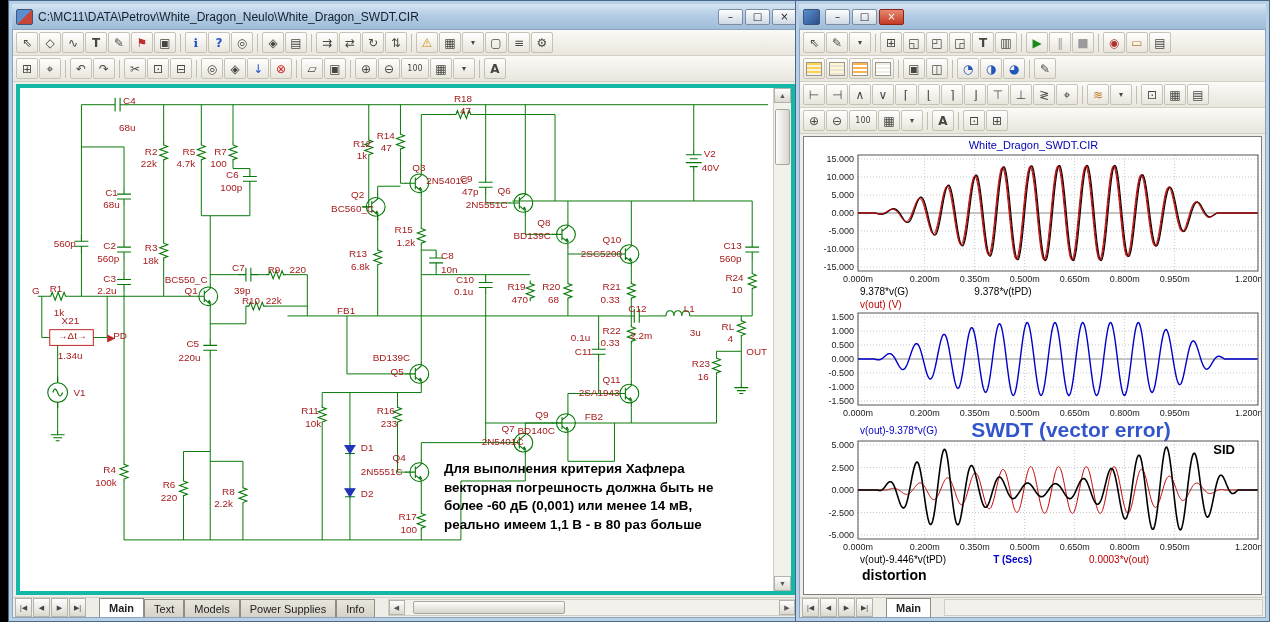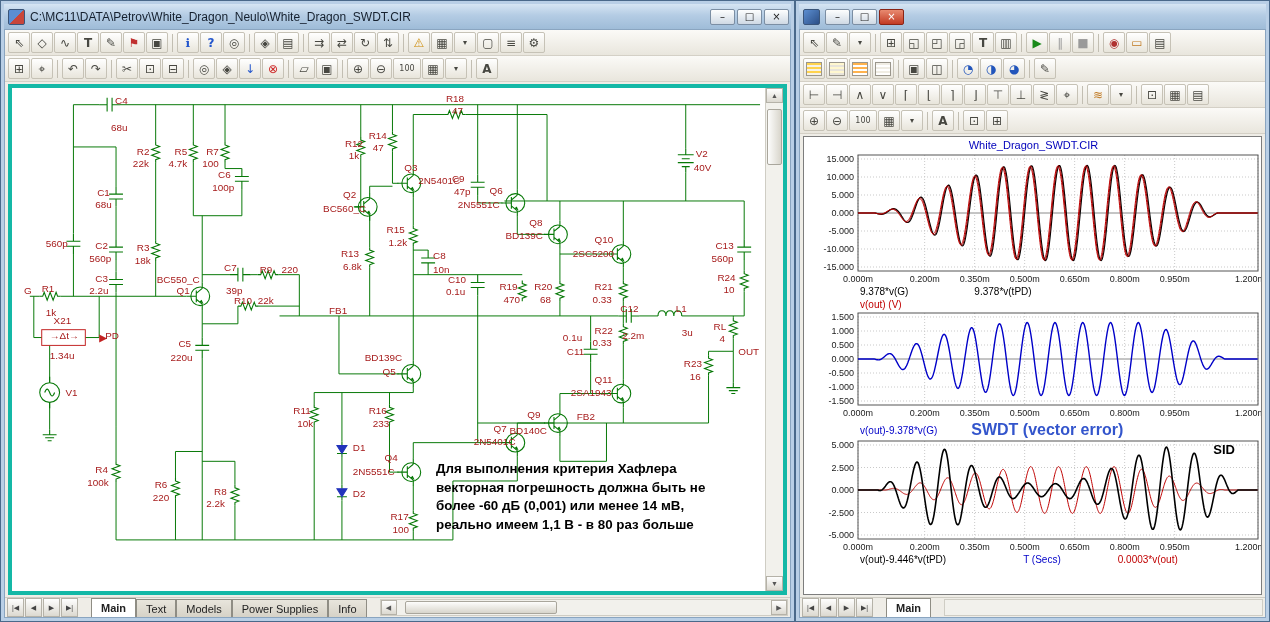--- a/index.html
+++ b/index.html
@@ -1,20 +1,20 @@
 <!DOCTYPE html>
 <html><head>
 <meta charset="utf-8">
 <style>
   html,body{margin:0;padding:0;width:1270px;height:622px;overflow:hidden;background:#000;
     font-family:"Liberation Sans",sans-serif;-webkit-font-smoothing:antialiased;}
   .stage{position:relative;width:1270px;height:622px;}
   .window{position:absolute;top:0;height:622px;box-sizing:border-box;border:1px solid #4a698a;
     background:#b9cfe6;padding:3px;display:flex;flex-direction:column;}
-  #schem-win{left:0;width:795px;}
+  #schem-win{left:8px;width:795px;}
   #ta-win{left:795px;width:475px;}
   .titlebar{height:25px;display:flex;align-items:center;gap:5px;padding:0 2px 0 4px;
     background:linear-gradient(#d6e5f3,#b4cce4 45%,#9fbcd8);font-size:12px;color:#15202e;}
   .titlebar .title{flex:1;white-space:nowrap;overflow:hidden;}
   .appicon{width:15px;height:14px;border:1px solid #3a5579;border-radius:2px;
     background:linear-gradient(135deg,#5b8ed1 50%,#c8453a 50%);}
   .winbtns{display:flex;gap:2px;}
   .wb{width:25px;height:16px;border:1px solid #7b8ea3;border-radius:2px;font-size:10px;line-height:12px;
     background:linear-gradient(#fdfefe,#cfd9e4);color:#222;padding:0;cursor:default;
     font-family:"DejaVu Sans","Liberation Sans",sans-serif;}
@@ -61,26 +61,26 @@
   .plots{flex:1;margin:2px 3px;border:1px solid #7d7d7d;background:#fff;overflow:hidden;
     display:flex;flex-direction:column;padding:2px 0 0 2px;min-height:0;}
   .plot-title{text-align:center;font-size:11px;color:#0000bb;height:15px;flex:0 0 15px;}
   .plots svg{display:block;width:458px;flex:0 0 auto;}
   .tick{font-size:9px;fill:#1a1a1a;font-family:"Liberation Sans",sans-serif;}
   .legend{display:flex;align-items:baseline;font-size:10px;height:13px;flex:0 0 13px;padding-left:54px;}
   .lg-u{}
   .lg-black{color:#000;}
   .lg-red{color:#c00000;text-align:center;}
   .lg-blue{color:#0000c8;text-align:right;}
-  .swdt{color:#3355cc;font-weight:bold;font-size:16px;margin-left:34px;}
+  .swdt{color:#3355cc;font-weight:bold;font-size:21px;margin-left:34px;}
   .legend.tall{height:20px;flex-basis:20px;align-items:center;}
   .p3wrap{position:relative;flex:0 0 auto;}
   .sid{position:absolute;right:26px;top:2px;font-size:13px;font-weight:bold;color:#000;}
   .distortion{font-size:14px;font-weight:bold;color:#000;padding-left:56px;height:16px;flex:0 0 16px;}
-  .m2{margin-left:66px;text-align:center;} .m3{margin-left:77px;} .m4{margin-left:57px;}
+  .m2{margin-left:66px;text-align:center;} .m3{margin-left:47px;font-weight:bold;} .m4{margin-left:57px;}
 </style>
 </head>
 <body>
 
 <div class="stage">
 
   <section class="window" id="schem-win">
     <header class="titlebar">
       <span class="appicon"></span>
       <span class="title">C:\MC11\DATA\Petrov\White_Dragon_Neulo\White_Dragon_SWDT.CIR</span>
@@ -789,20 +789,21 @@
               <path d="M52.0 50.0L52.4 50.0L52.8 50.0L53.2 50.0L53.6 50.0L54.0 50.0L54.4 50.0L54.8 50.0L55.2 50.0L55.6 50.0L56.0 50.0L56.4 50.0L56.8 50.0L57.2 50.0L57.6 50.0L58.0 50.0L58.4 50.0L58.8 50.0L59.2 50.0L59.6 50.0L60.0 50.0L60.4 50.0L60.8 50.0L61.2 50.0L61.6 50.0L62.0 50.0L62.4 50.0L62.8 50.0L63.2 50.0L63.6 50.0L64.0 50.0L64.4 50.0L64.8 50.0L65.2 50.0L65.6 50.0L66.0 50.0L66.4 50.0L66.8 50.0L67.2 50.0L67.6 50.0L68.0 50.0L68.4 50.0L68.8 50.0L69.2 50.0L69.6 50.0L70.0 50.0L70.4 50.0L70.8 50.0L71.2 50.0L71.6 50.0L72.0 50.0L72.4 50.0L72.8 50.0L73.2 50.0L73.6 50.0L74.0 50.0L74.4 50.0L74.8 50.0L75.2 50.0L75.6 50.0L76.0 50.0L76.4 50.0L76.8 50.0L77.2 50.0L77.6 50.0L78.0 50.0L78.4 50.0L78.8 50.0L79.2 50.0L79.6 50.0L80.0 49.9L80.4 49.9L80.8 49.8L81.2 49.7L81.6 49.7L82.0 49.6L82.4 49.5L82.8 49.4L83.2 49.2L83.6 49.1L84.0 49.0L84.4 48.9L84.8 48.8L85.2 48.7L85.6 48.6L86.0 48.5L86.4 48.4L86.8 48.4L87.2 48.4L87.6 48.3L88.0 48.3L88.4 48.4L88.8 48.4L89.2 48.5L89.6 48.5L90.0 48.6L90.4 48.8L90.8 48.9L91.2 49.1L91.6 49.3L92.0 49.5L92.4 49.8L92.8 50.0L93.2 50.3L93.6 50.6L94.0 50.8L94.4 51.1L94.8 51.4L95.2 51.7L95.6 52.0L96.0 52.3L96.4 52.6L96.8 52.9L97.2 53.2L97.6 53.4L98.0 53.6L98.4 53.8L98.8 54.0L99.2 54.1L99.6 54.2L100.0 54.3L100.4 54.4L100.8 54.4L101.2 54.3L101.6 54.2L102.0 54.1L102.4 54.0L102.8 53.8L103.2 53.5L103.6 53.2L104.0 52.9L104.4 52.6L104.8 52.2L105.2 51.8L105.6 51.3L106.0 50.8L106.4 50.3L106.8 49.8L107.2 49.3L107.6 48.8L108.0 48.2L108.4 47.7L108.8 47.2L109.2 46.7L109.6 46.1L110.0 45.7L110.4 45.2L110.8 44.8L111.2 44.4L111.6 44.0L112.0 43.7L112.4 43.4L112.8 43.2L113.2 43.0L113.6 42.9L114.0 42.9L114.4 42.9L114.8 42.9L115.2 43.1L115.6 43.3L116.0 43.5L116.4 43.8L116.8 44.2L117.2 44.6L117.6 45.1L118.0 45.6L118.4 46.2L118.8 46.9L119.2 47.5L119.6 48.2L120.0 48.9L120.4 49.7L120.8 50.5L121.2 51.2L121.6 52.0L122.0 52.8L122.4 53.5L122.8 54.3L123.2 55.0L123.6 55.7L124.0 56.4L124.4 57.0L124.8 57.5L125.2 58.0L125.6 58.5L126.0 58.9L126.4 59.2L126.8 59.4L127.2 59.6L127.6 59.7L128.0 59.7L128.4 59.7L128.8 59.5L129.2 59.3L129.6 59.0L130.0 58.6L130.4 58.1L130.8 57.6L131.2 56.9L131.6 56.3L132.0 55.5L132.4 54.7L132.8 53.9L133.2 53.0L133.6 52.1L134.0 51.1L134.4 50.1L134.8 49.1L135.2 48.1L135.6 47.1L136.0 46.1L136.4 45.2L136.8 44.2L137.2 43.3L137.6 42.5L138.0 41.7L138.4 40.9L138.8 40.2L139.2 39.6L139.6 39.1L140.0 38.6L140.4 38.3L140.8 38.0L141.2 37.9L141.6 37.8L142.0 37.8L142.4 37.9L142.8 38.2L143.2 38.5L143.6 38.9L144.0 39.5L144.4 40.1L144.8 40.8L145.2 41.6L145.6 42.5L146.0 43.4L146.4 44.4L146.8 45.5L147.2 46.6L147.6 47.8L148.0 49.0L148.4 50.2L148.8 51.4L149.2 52.6L149.6 53.8L150.0 55.0L150.4 56.2L150.8 57.3L151.2 58.4L151.6 59.4L152.0 60.4L152.4 61.3L152.8 62.1L153.2 62.8L153.6 63.4L154.0 63.9L154.4 64.2L154.8 64.5L155.2 64.7L155.6 64.7L156.0 64.6L156.4 64.4L156.8 64.1L157.2 63.6L157.6 63.1L158.0 62.4L158.4 61.6L158.8 60.7L159.2 59.7L159.6 58.7L160.0 57.5L160.4 56.3L160.8 55.0L161.2 53.6L161.6 52.2L162.0 50.8L162.4 49.4L162.8 47.9L163.2 46.5L163.6 45.1L164.0 43.7L164.4 42.3L164.8 41.0L165.2 39.7L165.6 38.6L166.0 37.5L166.4 36.5L166.8 35.6L167.2 34.8L167.6 34.1L168.0 33.6L168.4 33.2L168.8 32.9L169.2 32.8L169.6 32.9L170.0 33.0L170.4 33.3L170.8 33.8L171.2 34.4L171.6 35.1L172.0 35.9L172.4 36.9L172.8 38.0L173.2 39.2L173.6 40.5L174.0 41.8L174.4 43.3L174.8 44.8L175.2 46.3L175.6 47.9L176.0 49.5L176.4 51.2L176.8 52.8L177.2 54.4L177.6 56.0L178.0 57.6L178.4 59.1L178.8 60.5L179.2 61.8L179.6 63.1L180.0 64.3L180.4 65.3L180.8 66.2L181.2 67.0L181.6 67.7L182.0 68.2L182.4 68.6L182.8 68.8L183.2 68.9L183.6 68.8L184.0 68.6L184.4 68.2L184.8 67.7L185.2 67.0L185.6 66.1L186.0 65.2L186.4 64.1L186.8 62.9L187.2 61.5L187.6 60.1L188.0 58.6L188.4 57.0L188.8 55.3L189.2 53.6L189.6 51.8L190.0 50.0L190.4 48.2L190.8 46.4L191.2 44.7L191.6 42.9L192.0 41.3L192.4 39.6L192.8 38.1L193.2 36.6L193.6 35.3L194.0 34.1L194.4 32.9L194.8 32.0L195.2 31.1L195.6 30.5L196.0 29.9L196.4 29.6L196.8 29.4L197.2 29.3L197.6 29.5L198.0 29.8L198.4 30.3L198.8 30.9L199.2 31.7L199.6 32.7L200.0 33.8L200.4 35.0L200.8 36.4L201.2 37.9L201.6 39.5L202.0 41.2L202.4 42.9L202.8 44.8L203.2 46.6L203.6 48.6L204.0 50.5L204.4 52.5L204.8 54.4L205.2 56.3L205.6 58.2L206.0 60.0L206.4 61.7L206.8 63.4L207.2 64.9L207.6 66.4L208.0 67.7L208.4 68.8L208.8 69.8L209.2 70.7L209.6 71.4L210.0 71.9L210.4 72.2L210.8 72.4L211.2 72.4L211.6 72.2L212.0 71.8L212.4 71.2L212.8 70.5L213.2 69.5L213.6 68.5L214.0 67.2L214.4 65.8L214.8 64.3L215.2 62.7L215.6 60.9L216.0 59.0L216.4 57.1L216.8 55.1L217.2 53.0L217.6 51.0L218.0 48.9L218.4 46.7L218.8 44.7L219.2 42.6L219.6 40.6L220.0 38.7L220.4 36.9L220.8 35.2L221.2 33.7L221.6 32.2L222.0 30.9L222.4 29.8L222.8 28.8L223.2 28.0L223.6 27.4L224.0 26.9L224.4 26.7L224.8 26.6L225.2 26.7L225.6 27.1L226.0 27.6L226.4 28.3L226.8 29.1L227.2 30.2L227.6 31.4L228.0 32.7L228.4 34.2L228.8 35.8L229.2 37.6L229.6 39.4L230.0 41.4L230.4 43.4L230.8 45.4L231.2 47.5L231.6 49.6L232.0 51.7L232.4 53.8L232.8 55.9L233.2 57.9L233.6 59.9L234.0 61.8L234.4 63.5L234.8 65.2L235.2 66.8L235.6 68.2L236.0 69.4L236.4 70.5L236.8 71.5L237.2 72.2L237.6 72.8L238.0 73.2L238.4 73.4L238.8 73.4L239.2 73.2L239.6 72.8L240.0 72.3L240.4 71.5L240.8 70.6L241.2 69.5L241.6 68.3L242.0 66.9L242.4 65.3L242.8 63.7L243.2 61.9L243.6 60.0L244.0 58.1L244.4 56.1L244.8 54.0L245.2 51.9L245.6 49.8L246.0 47.7L246.4 45.6L246.8 43.5L247.2 41.5L247.6 39.6L248.0 37.7L248.4 36.0L248.8 34.3L249.2 32.8L249.6 31.5L250.0 30.3L250.4 29.2L250.8 28.3L251.2 27.6L251.6 27.1L252.0 26.8L252.4 26.6L252.8 26.7L253.2 26.9L253.6 27.3L254.0 27.9L254.4 28.7L254.8 29.7L255.2 30.8L255.6 32.1L256.0 33.5L256.4 35.1L256.8 36.8L257.2 38.6L257.6 40.5L258.0 42.5L258.4 44.5L258.8 46.6L259.2 48.7L259.6 50.8L260.0 52.9L260.4 55.0L260.8 57.0L261.2 59.0L261.6 60.9L262.0 62.8L262.4 64.5L262.8 66.1L263.2 67.6L263.6 68.9L264.0 70.1L264.4 71.1L264.8 71.9L265.2 72.6L265.6 73.0L266.0 73.3L266.4 73.4L266.8 73.3L267.2 73.0L267.6 72.5L268.0 71.9L268.4 71.0L268.8 70.0L269.2 68.8L269.6 67.5L270.0 66.0L270.4 64.4L270.8 62.7L271.2 60.9L271.6 59.0L272.0 57.0L272.4 54.9L272.8 52.8L273.2 50.7L273.6 48.6L274.0 46.5L274.4 44.4L274.8 42.4L275.2 40.4L275.6 38.5L276.0 36.7L276.4 35.1L276.8 33.5L277.2 32.1L277.6 30.8L278.0 29.6L278.4 28.7L278.8 27.9L279.2 27.3L279.6 26.9L280.0 26.6L280.4 26.6L280.8 26.8L281.2 27.1L281.6 27.6L282.0 28.3L282.4 29.2L282.8 30.3L283.2 31.5L283.6 32.9L284.0 34.4L284.4 36.0L284.8 37.8L285.2 39.6L285.6 41.6L286.0 43.6L286.4 45.6L286.8 47.7L287.2 49.9L287.6 52.0L288.0 54.1L288.4 56.1L288.8 58.2L289.2 60.1L289.6 62.0L290.0 63.7L290.4 65.4L290.8 66.9L291.2 68.3L291.6 69.6L292.0 70.6L292.4 71.5L292.8 72.3L293.2 72.8L293.6 73.2L294.0 73.4L294.4 73.4L294.8 73.2L295.2 72.8L295.6 72.2L296.0 71.4L296.4 70.5L296.8 69.4L297.2 68.1L297.6 66.7L298.0 65.2L298.4 63.5L298.8 61.7L299.2 59.8L299.6 57.9L300.0 55.8L300.4 53.8L300.8 51.7L301.2 49.6L301.6 47.4L302.0 45.4L302.4 43.3L302.8 41.3L303.2 39.4L303.6 37.5L304.0 35.8L304.4 34.2L304.8 32.7L305.2 31.3L305.6 30.1L306.0 29.1L306.4 28.2L306.8 27.5L307.2 27.0L307.6 26.7L308.0 26.6L308.4 26.7L308.8 26.9L309.2 27.4L309.6 28.0L310.0 28.8L310.4 29.8L310.8 31.0L311.2 32.3L311.6 33.7L312.0 35.3L312.4 37.0L312.8 38.8L313.2 40.7L313.6 42.7L314.0 44.7L314.4 46.8L314.8 48.9L315.2 51.0L315.6 53.1L316.0 55.2L316.4 57.3L316.8 59.2L317.2 61.1L317.6 63.0L318.0 64.7L318.4 66.3L318.8 67.7L319.2 69.0L319.6 70.2L320.0 71.2L320.4 72.0L320.8 72.6L321.2 73.1L321.6 73.3L322.0 73.4L322.4 73.3L322.8 73.0L323.2 72.5L323.6 71.8L324.0 70.9L324.4 69.9L324.8 68.7L325.2 67.4L325.6 65.8L326.0 64.1L326.4 62.4L326.8 60.5L327.2 58.6L327.6 56.6L328.0 54.6L328.4 52.5L328.8 50.5L329.2 48.4L329.6 46.4L330.0 44.5L330.4 42.6L330.8 40.8L331.2 39.1L331.6 37.5L332.0 36.0L332.4 34.6L332.8 33.3L333.2 32.3L333.6 31.3L334.0 30.6L334.4 30.0L334.8 29.5L335.2 29.3L335.6 29.2L336.0 29.3L336.4 29.5L336.8 29.9L337.2 30.5L337.6 31.3L338.0 32.1L338.4 33.1L338.8 34.3L339.2 35.6L339.6 36.9L340.0 38.4L340.4 39.9L340.8 41.5L341.2 43.2L341.6 44.9L342.0 46.6L342.4 48.3L342.8 50.1L343.2 51.8L343.6 53.5L344.0 55.1L344.4 56.7L344.8 58.2L345.2 59.6L345.6 60.9L346.0 62.1L346.4 63.2L346.8 64.2L347.2 65.1L347.6 65.8L348.0 66.4L348.4 66.9L348.8 67.2L349.2 67.3L349.6 67.3L350.0 67.2L350.4 67.0L350.8 66.6L351.2 66.0L351.6 65.4L352.0 64.6L352.4 63.7L352.8 62.7L353.2 61.6L353.6 60.5L354.0 59.2L354.4 57.9L354.8 56.6L355.2 55.2L355.6 53.8L356.0 52.4L356.4 51.0L356.8 49.5L357.2 48.2L357.6 46.8L358.0 45.5L358.4 44.2L358.8 43.0L359.2 41.9L359.6 40.9L360.0 39.9L360.4 39.1L360.8 38.3L361.2 37.6L361.6 37.1L362.0 36.7L362.4 36.4L362.8 36.2L363.2 36.1L363.6 36.1L364.0 36.3L364.4 36.6L364.8 36.9L365.2 37.4L365.6 38.0L366.0 38.6L366.4 39.4L366.8 40.2L367.2 41.1L367.6 42.0L368.0 43.0L368.4 44.1L368.8 45.1L369.2 46.2L369.6 47.3L370.0 48.4L370.4 49.6L370.8 50.7L371.2 51.7L371.6 52.8L372.0 53.8L372.4 54.7L372.8 55.6L373.2 56.4L373.6 57.2L374.0 57.9L374.4 58.5L374.8 59.0L375.2 59.5L375.6 59.9L376.0 60.1L376.4 60.3L376.8 60.4L377.2 60.4L377.6 60.3L378.0 60.2L378.4 59.9L378.8 59.6L379.2 59.2L379.6 58.8L380.0 58.2L380.4 57.6L380.8 57.0L381.2 56.3L381.6 55.6L382.0 54.9L382.4 54.1L382.8 53.3L383.2 52.5L383.6 51.7L384.0 50.9L384.4 50.1L384.8 49.3L385.2 48.6L385.6 47.9L386.0 47.2L386.4 46.5L386.8 45.9L387.2 45.4L387.6 44.9L388.0 44.4L388.4 44.1L388.8 43.7L389.2 43.5L389.6 43.3L390.0 43.1L390.4 43.1L390.8 43.0L391.2 43.1L391.6 43.2L392.0 43.3L392.4 43.6L392.8 43.8L393.2 44.1L393.6 44.5L394.0 44.8L394.4 45.2L394.8 45.7L395.2 46.1L395.6 46.6L396.0 47.1L396.4 47.6L396.8 48.1L397.2 48.6L397.6 49.1L398.0 49.6L398.4 50.1L398.8 50.5L399.2 51.0L399.6 51.4L400.0 51.7L400.4 52.1L400.8 52.4L401.2 52.7L401.6 52.9L402.0 53.1L402.4 53.3L402.8 53.4L403.2 53.5L403.6 53.5L404.0 53.5L404.4 53.5L404.8 53.5L405.2 53.4L405.6 53.3L406.0 53.2L406.4 53.0L406.8 52.8L407.2 52.6L407.6 52.4L408.0 52.2L408.4 52.0L408.8 51.7L409.2 51.5L409.6 51.3L410.0 51.1L410.4 50.8L410.8 50.6L411.2 50.4L411.6 50.3L412.0 50.1L412.4 49.9L412.8 49.8L413.2 49.7L413.6 49.6L414.0 49.5L414.4 49.5L414.8 49.5L415.2 49.5L415.6 49.5L416.0 49.5L416.4 49.5L416.8 49.6L417.2 49.7L417.6 49.7L418.0 49.8L418.4 49.9L418.8 50.0L419.2 50.0L419.6 50.0L420.0 50.0L420.4 50.0L420.8 50.0L421.2 50.0L421.6 50.0L422.0 50.0L422.4 50.0L422.8 50.0L423.2 50.0L423.6 50.0L424.0 50.0L424.4 50.0L424.8 50.0L425.2 50.0L425.6 50.0L426.0 50.0L426.4 50.0L426.8 50.0L427.2 50.0L427.6 50.0L428.0 50.0L428.4 50.0L428.8 50.0L429.2 50.0L429.6 50.0L430.0 50.0L430.4 50.0L430.8 50.0L431.2 50.0L431.6 50.0L432.0 50.0L432.4 50.0L432.8 50.0L433.2 50.0L433.6 50.0L434.0 50.0L434.4 50.0L434.8 50.0L435.2 50.0L435.6 50.0L436.0 50.0L436.4 50.0L436.8 50.0L437.2 50.0L437.6 50.0L438.0 50.0L438.4 50.0L438.8 50.0L439.2 50.0L439.6 50.0L440.0 50.0L440.4 50.0L440.8 50.0L441.2 50.0L441.6 50.0L442.0 50.0L442.4 50.0L442.8 50.0L443.2 50.0L443.6 50.0L444.0 50.0L444.4 50.0L444.8 50.0L445.2 50.0L445.6 50.0L446.0 50.0L446.4 50.0L446.8 50.0L447.2 50.0L447.6 50.0L448.0 50.0L448.4 50.0L448.8 50.0L449.2 50.0L449.6 50.0L450.0 50.0L450.4 50.0L450.8 50.0L451.2 50.0L451.6 50.0" fill="none" stroke="#c00000" stroke-width="1"></path>
               <path d="M52.0 50.0L52.4 50.0L52.8 50.0L53.2 50.0L53.6 50.0L54.0 50.0L54.4 50.0L54.8 50.0L55.2 50.0L55.6 50.0L56.0 50.0L56.4 50.0L56.8 50.0L57.2 50.0L57.6 50.0L58.0 50.0L58.4 50.0L58.8 50.0L59.2 50.0L59.6 50.0L60.0 50.0L60.4 50.0L60.8 50.0L61.2 50.0L61.6 50.0L62.0 50.0L62.4 50.0L62.8 50.0L63.2 50.0L63.6 50.0L64.0 50.0L64.4 50.0L64.8 50.0L65.2 50.0L65.6 50.0L66.0 50.0L66.4 50.0L66.8 50.0L67.2 50.0L67.6 50.0L68.0 50.0L68.4 50.0L68.8 50.0L69.2 50.0L69.6 50.0L70.0 50.0L70.4 50.0L70.8 50.0L71.2 50.0L71.6 50.0L72.0 50.0L72.4 50.2L72.8 50.4L73.2 50.5L73.6 50.5L74.0 50.6L74.4 50.5L74.8 50.5L75.2 50.3L75.6 50.1L76.0 49.9L76.4 49.6L76.8 49.2L77.2 48.8L77.6 48.4L78.0 47.9L78.4 47.4L78.8 46.9L79.2 46.4L79.6 45.9L80.0 45.3L80.4 44.8L80.8 44.3L81.2 43.8L81.6 43.3L82.0 42.9L82.4 42.5L82.8 42.2L83.2 42.0L83.6 41.8L84.0 41.7L84.4 41.7L84.8 41.8L85.2 41.9L85.6 42.2L86.0 42.5L86.4 43.0L86.8 43.5L87.2 44.2L87.6 44.9L88.0 45.7L88.4 46.6L88.8 47.6L89.2 48.6L89.6 49.7L90.0 50.9L90.4 52.1L90.8 53.4L91.2 54.6L91.6 55.9L92.0 57.2L92.4 58.5L92.8 59.7L93.2 60.9L93.6 62.0L94.0 63.1L94.4 64.1L94.8 65.0L95.2 65.8L95.6 66.5L96.0 67.1L96.4 67.5L96.8 67.8L97.2 68.0L97.6 68.0L98.0 67.8L98.4 67.5L98.8 67.0L99.2 66.4L99.6 65.6L100.0 64.6L100.4 63.5L100.8 62.2L101.2 60.8L101.6 59.2L102.0 57.5L102.4 55.8L102.8 53.9L103.2 51.9L103.6 49.9L104.0 47.8L104.4 45.7L104.8 43.5L105.2 41.4L105.6 39.3L106.0 37.2L106.4 35.2L106.8 33.3L107.2 31.5L107.6 29.8L108.0 28.2L108.4 26.8L108.8 25.5L109.2 24.4L109.6 23.5L110.0 22.8L110.4 22.4L110.8 22.1L111.2 22.1L111.6 22.3L112.0 22.8L112.4 23.6L112.8 24.6L113.2 25.9L113.6 27.4L114.0 29.0L114.4 30.9L114.8 33.0L115.2 35.2L115.6 37.5L116.0 40.0L116.4 42.7L116.8 45.4L117.2 48.1L117.6 51.0L118.0 53.8L118.4 56.6L118.8 59.5L119.2 62.2L119.6 65.0L120.0 67.6L120.4 70.1L120.8 72.4L121.2 74.6L121.6 76.7L122.0 78.5L122.4 80.1L122.8 81.5L123.2 82.6L123.6 83.5L124.0 84.1L124.4 84.4L124.8 84.4L125.2 84.2L125.6 83.7L126.0 82.9L126.4 81.8L126.8 80.4L127.2 78.8L127.6 76.9L128.0 74.8L128.4 72.4L128.8 69.9L129.2 67.1L129.6 64.2L130.0 61.1L130.4 57.9L130.8 54.7L131.2 51.3L131.6 47.9L132.0 44.5L132.4 41.1L132.8 37.7L133.2 34.5L133.6 31.3L134.0 28.2L134.4 25.3L134.8 22.5L135.2 20.0L135.6 17.7L136.0 15.6L136.4 13.8L136.8 12.3L137.2 11.1L137.6 10.2L138.0 9.6L138.4 9.3L138.8 9.4L139.2 9.8L139.6 10.6L140.0 11.6L140.4 13.0L140.8 14.7L141.2 16.8L141.6 19.1L142.0 21.7L142.4 24.8L142.8 28.1L143.2 31.5L143.6 35.1L144.0 38.7L144.4 42.3L144.8 46.0L145.2 49.6L145.6 53.2L146.0 56.7L146.4 60.1L146.8 63.3L147.2 66.4L147.6 69.4L148.0 72.1L148.4 74.6L148.8 76.8L149.2 78.8L149.6 80.5L150.0 81.9L150.4 83.1L150.8 84.0L151.2 84.5L151.6 84.8L152.0 84.8L152.4 84.5L152.8 83.9L153.2 83.0L153.6 81.9L154.0 80.5L154.4 79.0L154.8 77.2L155.2 75.2L155.6 73.0L156.0 70.7L156.4 68.3L156.8 65.7L157.2 63.1L157.6 60.4L158.0 57.7L158.4 54.9L158.8 52.2L159.2 49.5L159.6 46.9L160.0 44.4L160.4 41.9L160.8 39.6L161.2 37.4L161.6 35.4L162.0 33.5L162.4 31.8L162.8 30.3L163.2 29.0L163.6 27.9L164.0 27.0L164.4 26.3L164.8 25.8L165.2 25.6L165.6 25.5L166.0 25.7L166.4 26.1L166.8 26.6L167.2 27.4L167.6 28.3L168.0 29.3L168.4 30.5L168.8 31.9L169.2 33.3L169.6 34.9L170.0 36.6L170.4 38.3L170.8 40.0L171.2 41.8L171.6 43.6L172.0 45.5L172.4 47.2L172.8 49.0L173.2 50.8L173.6 52.5L174.0 54.2L174.4 55.8L174.8 57.4L175.2 58.9L175.6 60.3L176.0 61.6L176.4 62.7L176.8 63.8L177.2 64.7L177.6 65.5L178.0 66.2L178.4 66.7L178.8 67.0L179.2 67.3L179.6 67.3L180.0 67.3L180.4 67.1L180.8 66.7L181.2 66.2L181.6 65.6L182.0 64.9L182.4 64.1L182.8 63.1L183.2 62.1L183.6 61.0L184.0 59.8L184.4 58.5L184.8 57.2L185.2 55.9L185.6 54.5L186.0 53.1L186.4 51.8L186.8 50.4L187.2 49.0L187.6 47.7L188.0 46.4L188.4 45.2L188.8 44.0L189.2 42.9L189.6 41.9L190.0 40.9L190.4 40.1L190.8 39.3L191.2 38.7L191.6 38.1L192.0 37.7L192.4 37.3L192.8 37.1L193.2 37.0L193.6 37.0L194.0 37.1L194.4 37.4L194.8 37.7L195.2 38.1L195.6 38.6L196.0 39.2L196.4 39.8L196.8 40.6L197.2 41.4L197.6 42.2L198.0 43.1L198.4 44.1L198.8 45.0L199.2 46.0L199.6 47.0L200.0 48.0L200.4 49.0L200.8 50.0L201.2 51.0L201.6 51.9L202.0 52.8L202.4 53.6L202.8 54.4L203.2 55.2L203.6 55.8L204.0 56.4L204.4 57.0L204.8 57.4L205.2 57.8L205.6 58.2L206.0 58.4L206.4 58.6L206.8 58.6L207.2 58.6L207.6 58.6L208.0 58.4L208.4 58.2L208.8 58.0L209.2 57.6L209.6 57.3L210.0 56.8L210.4 56.4L210.8 55.8L211.2 55.3L211.6 54.7L212.0 54.1L212.4 53.6L212.8 53.0L213.2 52.4L213.6 51.7L214.0 51.1L214.4 50.5L214.8 49.8L215.2 49.2L215.6 48.5L216.0 47.9L216.4 47.3L216.8 46.7L217.2 46.2L217.6 45.7L218.0 45.2L218.4 44.7L218.8 44.4L219.2 44.0L219.6 43.7L220.0 43.5L220.4 43.3L220.8 43.1L221.2 43.0L221.6 43.0L222.0 43.0L222.4 43.1L222.8 43.3L223.2 43.5L223.6 43.7L224.0 44.0L224.4 44.4L224.8 44.8L225.2 45.2L225.6 45.7L226.0 46.2L226.4 46.7L226.8 47.3L227.2 47.9L227.6 48.5L228.0 49.1L228.4 49.7L228.8 50.3L229.2 51.0L229.6 51.6L230.0 52.2L230.4 52.7L230.8 53.3L231.2 53.8L231.6 54.3L232.0 54.7L232.4 55.1L232.8 55.5L233.2 55.8L233.6 56.1L234.0 56.3L234.4 56.5L234.8 56.6L235.2 56.7L235.6 56.7L236.0 56.6L236.4 56.5L236.8 56.4L237.2 56.2L237.6 55.9L238.0 55.6L238.4 55.3L238.8 54.9L239.2 54.4L239.6 54.0L240.0 53.5L240.4 53.0L240.8 52.4L241.2 51.8L241.6 51.3L242.0 50.7L242.4 50.1L242.8 49.5L243.2 48.9L243.6 48.4L244.0 47.8L244.4 47.3L244.8 46.7L245.2 46.3L245.6 45.8L246.0 45.4L246.4 45.0L246.8 44.7L247.2 44.4L247.6 44.1L248.0 43.9L248.4 43.8L248.8 43.7L249.2 43.6L249.6 43.7L250.0 43.7L250.4 43.8L250.8 44.0L251.2 44.2L251.6 44.4L252.0 44.8L252.4 45.0L252.8 45.3L253.2 45.7L253.6 46.1L254.0 46.6L254.4 47.1L254.8 47.6L255.2 48.2L255.6 48.8L256.0 49.4L256.4 50.1L256.8 50.7L257.2 51.4L257.6 52.1L258.0 52.7L258.4 53.4L258.8 54.0L259.2 54.7L259.6 55.3L260.0 55.8L260.4 56.3L260.8 56.8L261.2 57.3L261.6 57.6L262.0 58.0L262.4 58.2L262.8 58.4L263.2 58.6L263.6 58.6L264.0 58.6L264.4 58.5L264.8 58.4L265.2 58.2L265.6 57.9L266.0 57.5L266.4 57.0L266.8 56.5L267.2 56.0L267.6 55.3L268.0 54.6L268.4 53.9L268.8 53.1L269.2 52.3L269.6 51.4L270.0 50.5L270.4 49.6L270.8 48.7L271.2 47.8L271.6 46.9L272.0 46.0L272.4 45.1L272.8 44.3L273.2 43.4L273.6 42.7L274.0 41.9L274.4 41.2L274.8 40.6L275.2 40.1L275.6 39.6L276.0 39.2L276.4 38.9L276.8 38.7L277.2 38.6L277.6 38.6L278.0 38.6L278.4 38.8L278.8 39.0L279.2 39.4L279.6 39.8L280.0 40.4L280.4 41.0L280.8 41.7L281.2 42.5L281.6 43.3L282.0 44.3L282.4 45.2L282.8 46.3L283.2 47.4L283.6 48.5L284.0 49.6L284.4 50.8L284.8 51.9L285.2 53.1L285.6 54.3L286.0 55.4L286.4 56.5L286.8 57.6L287.2 58.6L287.6 59.5L288.0 60.4L288.4 61.2L288.8 62.0L289.2 62.6L289.6 63.1L290.0 63.6L290.4 63.9L290.8 64.1L291.2 64.2L291.6 64.2L292.0 64.1L292.4 64.0L292.8 63.7L293.2 63.3L293.6 62.8L294.0 62.2L294.4 61.5L294.8 60.6L295.2 59.6L295.6 58.5L296.0 57.3L296.4 56.0L296.8 54.6L297.2 53.2L297.6 51.7L298.0 50.1L298.4 48.5L298.8 46.8L299.2 45.2L299.6 43.5L300.0 41.9L300.4 40.3L300.8 38.7L301.2 37.2L301.6 35.8L302.0 34.5L302.4 33.3L302.8 32.1L303.2 31.2L303.6 30.3L304.0 29.6L304.4 29.1L304.8 28.7L305.2 28.5L305.6 28.5L306.0 28.6L306.4 29.0L306.8 29.5L307.2 30.2L307.6 31.1L308.0 32.2L308.4 33.4L308.8 34.8L309.2 36.4L309.6 38.1L310.0 39.9L310.4 41.8L310.8 43.9L311.2 46.0L311.6 48.2L312.0 50.5L312.4 52.8L312.8 55.1L313.2 57.4L313.6 59.7L314.0 62.0L314.4 64.1L314.8 66.2L315.2 68.2L315.6 70.1L316.0 71.9L316.4 73.4L316.8 74.8L317.2 76.1L317.6 77.1L318.0 77.9L318.4 78.5L318.8 78.9L319.2 79.0L319.6 78.9L320.0 78.5L320.4 77.9L320.8 77.1L321.2 76.0L321.6 74.7L322.0 73.2L322.4 71.4L322.8 69.5L323.2 67.3L323.6 65.0L324.0 62.5L324.4 59.9L324.8 57.2L325.2 54.4L325.6 51.5L326.0 48.5L326.4 45.6L326.8 42.6L327.2 39.7L327.6 36.9L328.0 34.1L328.4 31.5L328.8 29.0L329.2 26.6L329.6 24.4L330.0 22.4L330.4 20.6L330.8 19.1L331.2 17.8L331.6 16.7L332.0 15.9L332.4 15.4L332.8 15.2L333.2 15.2L333.6 15.6L334.0 16.2L334.4 17.1L334.8 18.3L335.2 19.8L335.6 21.5L336.0 23.4L336.4 25.6L336.8 28.1L337.2 30.7L337.6 33.5L338.0 36.4L338.4 39.5L338.8 42.7L339.2 45.9L339.6 49.3L340.0 52.6L340.4 56.0L340.8 59.3L341.2 62.6L341.6 65.8L342.0 68.9L342.4 71.8L342.8 74.6L343.2 77.2L343.6 79.7L344.0 81.8L344.4 83.8L344.8 85.4L345.2 86.8L345.6 87.9L346.0 88.7L346.4 89.2L346.8 89.3L347.2 89.2L347.6 88.7L348.0 87.9L348.4 86.7L348.8 85.3L349.2 83.6L349.6 81.5L350.0 79.2L350.4 76.7L350.8 73.9L351.2 70.9L351.6 67.7L352.0 64.3L352.4 60.8L352.8 57.2L353.2 53.5L353.6 49.8L354.0 46.0L354.4 42.3L354.8 38.5L355.2 34.9L355.6 31.4L356.0 27.9L356.4 24.7L356.8 21.6L357.2 18.8L357.6 16.2L358.0 13.8L358.4 11.8L358.8 10.1L359.2 8.8L359.6 7.9L360.0 7.4L360.4 7.2L360.8 7.3L361.2 7.8L361.6 8.7L362.0 9.9L362.4 11.4L362.8 13.2L363.2 15.3L363.6 17.7L364.0 20.3L364.4 23.2L364.8 26.3L365.2 29.5L365.6 32.9L366.0 36.5L366.4 40.1L366.8 43.8L367.2 47.5L367.6 51.3L368.0 55.0L368.4 58.6L368.8 62.2L369.2 65.6L369.6 69.0L370.0 72.1L370.4 75.1L370.8 77.8L371.2 80.3L371.6 82.5L372.0 84.5L372.4 86.1L372.8 87.5L373.2 88.6L373.6 89.3L374.0 89.7L374.4 89.8L374.8 89.6L375.2 89.0L375.6 88.1L376.0 86.9L376.4 85.4L376.8 83.7L377.2 81.6L377.6 79.4L378.0 76.8L378.4 74.1L378.8 71.2L379.2 68.2L379.6 64.9L380.0 61.6L380.4 58.2L380.8 54.8L381.2 51.3L381.6 47.9L382.0 44.4L382.4 41.1L382.8 37.8L383.2 34.6L383.6 31.6L384.0 28.7L384.4 26.1L384.8 23.6L385.2 21.4L385.6 19.4L386.0 17.6L386.4 16.2L386.8 15.0L387.2 14.1L387.6 13.5L388.0 13.2L388.4 13.2L388.8 13.5L389.2 14.2L389.6 15.1L390.0 16.2L390.4 17.7L390.8 19.4L391.2 21.3L391.6 23.5L392.0 25.9L392.4 28.6L392.8 31.5L393.2 34.4L393.6 37.4L394.0 40.5L394.4 43.6L394.8 46.6L395.2 49.7L395.6 52.6L396.0 55.5L396.4 58.3L396.8 60.9L397.2 63.4L397.6 65.7L398.0 67.9L398.4 69.8L398.8 71.5L399.2 73.0L399.6 74.3L400.0 75.3L400.4 76.1L400.8 76.7L401.2 77.0L401.6 77.1L402.0 77.0L402.4 76.6L402.8 76.0L403.2 75.2L403.6 74.3L404.0 73.1L404.4 71.8L404.8 70.3L405.2 68.7L405.6 67.0L406.0 65.2L406.4 63.3L406.8 61.4L407.2 59.4L407.6 57.5L408.0 55.5L408.4 53.5L408.8 51.6L409.2 49.7L409.6 47.9L410.0 46.1L410.4 44.5L410.8 43.0L411.2 41.6L411.6 40.3L412.0 39.1L412.4 38.1L412.8 37.3L413.2 36.5L413.6 36.0L414.0 35.6L414.4 35.3L414.8 35.2L415.2 35.2L415.6 35.3L416.0 35.6L416.4 36.0L416.8 36.5L417.2 37.1L417.6 37.8L418.0 38.6L418.4 39.4L418.8 40.3L419.2 41.2L419.6 42.2L420.0 43.2L420.4 44.2L420.8 45.1L421.2 46.1L421.6 47.0L422.0 47.9L422.4 48.8L422.8 49.6L423.2 50.3L423.6 51.0L424.0 51.6L424.4 52.1L424.8 52.5L425.2 52.9L425.6 53.2L426.0 53.4L426.4 53.5L426.8 53.5L427.2 53.5L427.6 53.4L428.0 53.3L428.4 53.0L428.8 52.8L429.2 52.5L429.6 52.2L430.0 51.8L430.4 51.4L430.8 51.1L431.2 50.7L431.6 50.3L432.0 50.0L432.4 50.0L432.8 50.0L433.2 50.0L433.6 50.0L434.0 50.0L434.4 50.0L434.8 50.0L435.2 50.0L435.6 50.0L436.0 50.0L436.4 50.0L436.8 50.0L437.2 50.0L437.6 50.0L438.0 50.0L438.4 50.0L438.8 50.0L439.2 50.0L439.6 50.0L440.0 50.0L440.4 50.0L440.8 50.0L441.2 50.0L441.6 50.0L442.0 50.0L442.4 50.0L442.8 50.0L443.2 50.0L443.6 50.0L444.0 50.0L444.4 50.0L444.8 50.0L445.2 50.0L445.6 50.0L446.0 50.0L446.4 50.0L446.8 50.0L447.2 50.0L447.6 50.0L448.0 50.0L448.4 50.0L448.8 50.0L449.2 50.0L449.6 50.0L450.0 50.0L450.4 50.0L450.8 50.0L451.2 50.0L451.6 50.0" fill="none" stroke="#000000" stroke-width="1.6"></path>
             </svg>
           <span class="sid">SID</span>
         </div>
         <div class="legend">
           <span class="lg-black lg-u">v(out)-9.446*v(tPD)</span>
           <span class="lg-blue m3">T (Secs)</span>
           <span class="lg-red m4">0.0003*v(out)</span>
         </div>
+        <div class="distortion">distortion</div>
       </div>
 
       <div class="bottombar">
         <span id="a-nav" style="display:flex;gap:1px;">
             <button class="navbtn">|◀</button>
             <button class="navbtn">◀</button>
             <button class="navbtn">▶</button>
             <button class="navbtn">▶|</button>
           </span>
         <span id="a-tabs" style="display:flex;">

